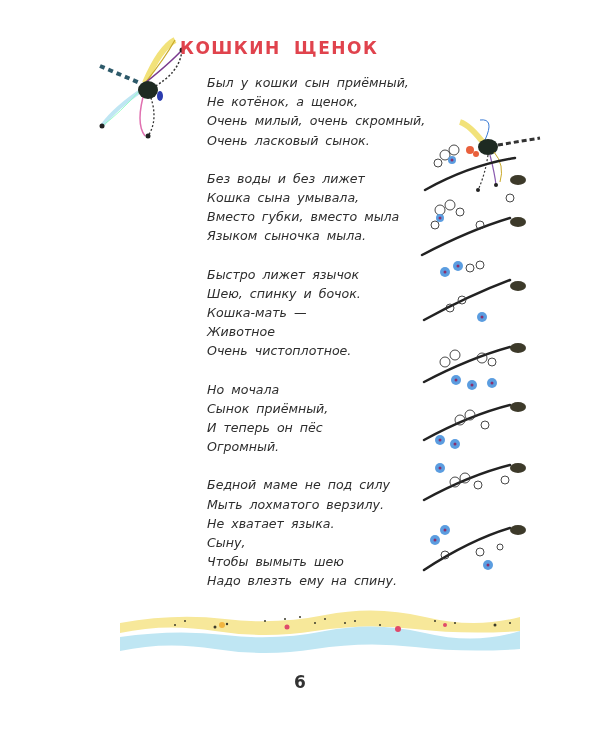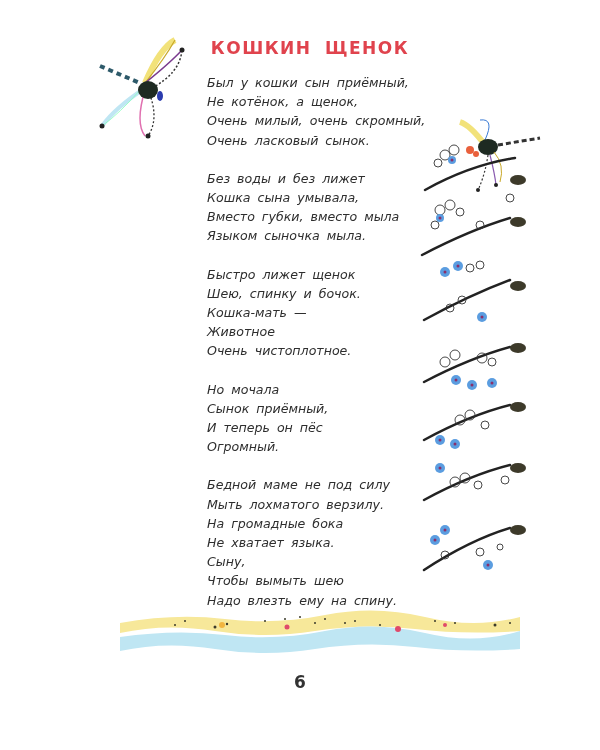--- a/index.html
+++ b/index.html
@@ -1,18 +1,18 @@
 <!DOCTYPE html>
 <html><head>
 <meta charset="utf-8">
 <style>
   html, body { margin:0; padding:0; background:#ffffff; }
   body { width:600px; height:750px; position:relative; overflow:hidden; font-family:"DejaVu Sans", sans-serif; }
   .page { position:absolute; left:0; top:0; width:600px; height:750px; background:#fff; }
-  .title { position:absolute; left:180px; top:38px; width:260px; text-align:center; font-family:"DejaVu Sans", sans-serif; font-weight:bold; font-size:17px; letter-spacing:1.5px; color:#e0434d; word-spacing:6px; }
+  .title { position:absolute; left:180px; top:38px; width:260px; text-align:left; font-family:"DejaVu Sans", sans-serif; font-weight:bold; font-size:17px; letter-spacing:1.5px; color:#e0434d; word-spacing:6px; }
   .poem { position:absolute; left:207px; top:73px; width:210px; }
   .stanza { margin:0 0 19px 0;font-style:italic; }
   .line { font-family:"DejaVu Sans", sans-serif; font-size:12.6px; line-height:19.2px; color:#2e2e2e; white-space:nowrap; word-spacing:3px; }
   .pagenum { position:absolute; left:300px; top:672px; width:40px; margin-left:-20px; text-align:center; font-weight:bold; font-size:17px; color:#333; font-family:"DejaVu Sans", sans-serif; }
   svg.deco { position:absolute; }
 </style>
 </head>
 <body>
 
 <div class="page">
@@ -43,36 +43,35 @@
       <div class="line">Очень милый, очень скромный,</div>
       <div class="line">Очень ласковый сынок.</div>
     </div>
     <div class="stanza">
       <div class="line">Без воды и без лижет</div>
       <div class="line">Кошка сына умывала,</div>
       <div class="line">Вместо губки, вместо мыла</div>
       <div class="line">Языком сыночка мыла.</div>
     </div>
     <div class="stanza">
-      <div class="line">Быстро лижет щенок</div>
+      <div class="line">Быстро лижет язычок</div>
       <div class="line">Шею, спинку и бочок.</div>
       <div class="line">Кошка-мать —</div>
       <div class="line">Животное</div>
       <div class="line">Очень чистоплотное.</div>
     </div>
     <div class="stanza">
       <div class="line">Но мочала</div>
       <div class="line">Сынок приёмный,</div>
       <div class="line">И теперь он пёс</div>
       <div class="line">Огромный.</div>
     </div>
     <div class="stanza">
       <div class="line">Бедной маме не под силу</div>
       <div class="line">Мыть лохматого верзилу.</div>
-      <div class="line">На громадные бока</div>
       <div class="line">Не хватает языка.</div>
       <div class="line">Сыну,</div>
       <div class="line">Чтобы вымыть шею</div>
       <div class="line">Надо влезть ему на спину.</div>
     </div>
   </div>
 
   <svg class="deco" style="left:410px;top:100px;" width="140" height="490" viewBox="0 0 140 490">
 
     <g>

